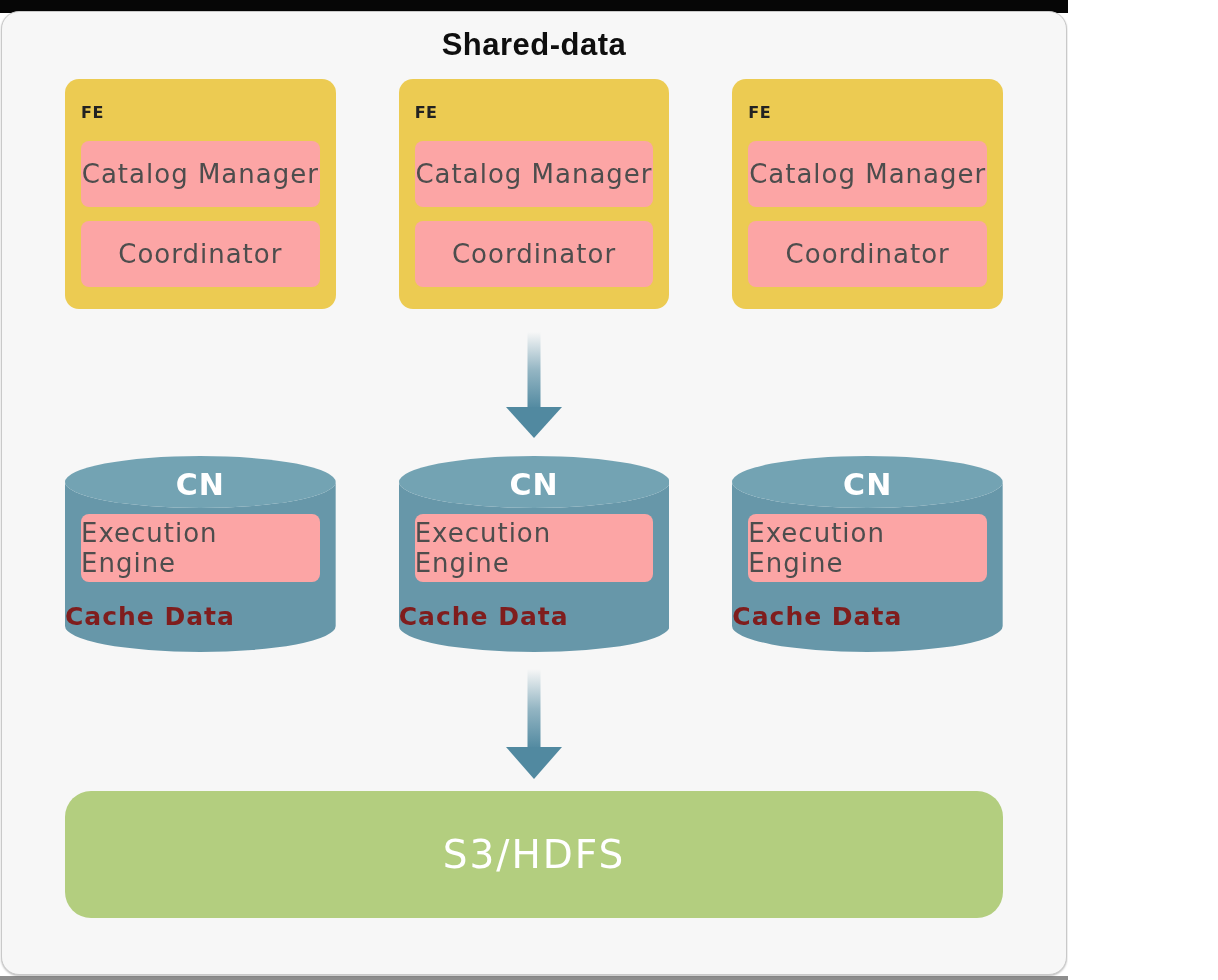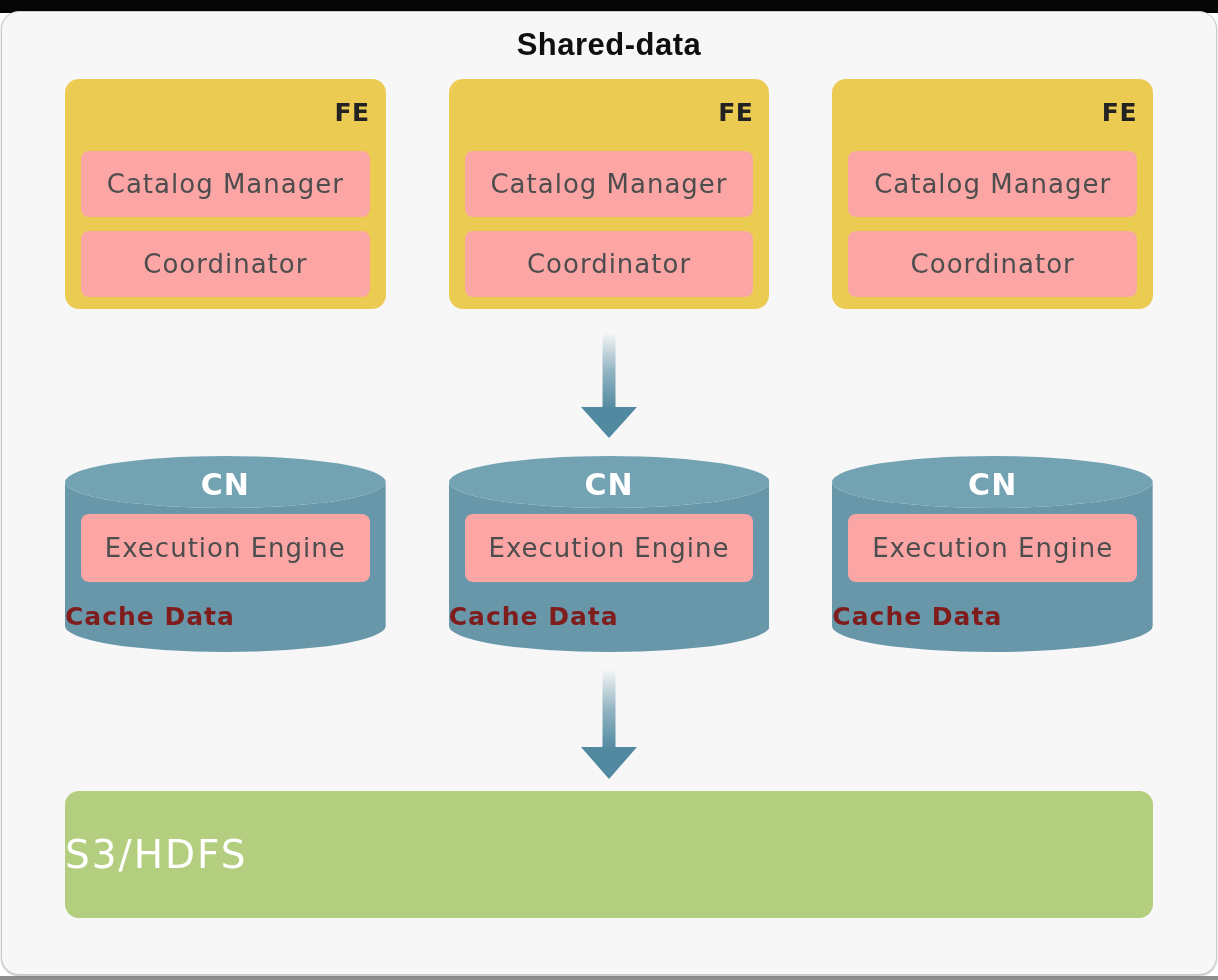--- a/index.html
+++ b/index.html
@@ -1,17 +1,17 @@
 <!DOCTYPE html>
 <html><head>
 <meta charset="utf-8">
 <style>
   html,body { margin:0; padding:0; background:#ffffff; }
   .stage {
-    position:relative; width:1218px; height:980px; overflow:hidden;
+    position:relative; width:1068px; height:980px; overflow:hidden;
     background:#ffffff; font-family:"DejaVu Sans", sans-serif;
   }
   .top-bar { position:absolute; top:0; left:0; right:0; height:13px; background:#060606; }
   .bottom-bar { position:absolute; bottom:0; left:0; right:0; height:4px; background:#8e8e8e; }
   .card {
     position:absolute; top:11px; left:1px; right:1px; bottom:5px;
     background:#F7F7F7; border:1.5px solid #C9C9C9; border-radius:18px;
     box-shadow:0 1px 2px rgba(0,0,0,0.25);
   }
   .title {
@@ -23,22 +23,22 @@
     position:absolute; left:0; right:0; display:flex;
     padding:0 63px; gap:63px; box-sizing:border-box;
   }
   .fe-row { top:67px; }
   .cn-row { top:444px; }
   .fe-box {
     flex:1; height:230px; background:#ECCB52; border-radius:14px;
     padding:16px 16px 0 16px; box-sizing:border-box;
   }
   .fe-title {
-    text-align:right; font-weight:bold; font-size:25px; color:#222222;
-    height:36px; line-height:36px; margin-bottom:20px; letter-spacing:0.5px;
+    text-align:left; font-weight:bold; font-size:16px; color:#222222;
+    height:36px; line-height:36px; margin-bottom:10px; letter-spacing:0.5px;
   }
   .component {
     height:66px; background:#fca5a5; border-radius:8px;
     display:flex; align-items:center; justify-content:center;
     font-size:26px; color:#4D4D4D; letter-spacing:1px; margin-bottom:14px;
   }
   .cn-node { flex:1; height:196px; position:relative; }
   .cyl-svg { position:absolute; top:0; left:0; width:100%; height:100%; display:block; }
   .cn-title {
     position:absolute; top:11px; left:0; width:100%; text-align:center;
@@ -49,22 +49,22 @@
   }
   .cache-label {
     position:absolute; top:146px; left:0; width:100%; text-align:left;
     color:#7f1d1d; font-weight:bold; font-size:25px; letter-spacing:1px;
   }
   .arrow { position:absolute; left:50%; transform:translateX(-50%); }
   .arrow-1 { top:320px; }
   .arrow-2 { top:657px; }
   .storage {
     position:absolute; top:779px; left:63px; right:63px; height:127px;
-    background:#B3CE7F; border-radius:14px;
-    display:flex; align-items:center; justify-content:flex-start;
+    background:#B3CE7F; border-radius:26px;
+    display:flex; align-items:center; justify-content:center;
     font-size:39px; color:#ffffff; letter-spacing:2px;
   }
 </style>
 </head>
 <body>
 
 <div class="stage">
   <div class="top-bar"></div>
   <div class="bottom-bar"></div>
 

